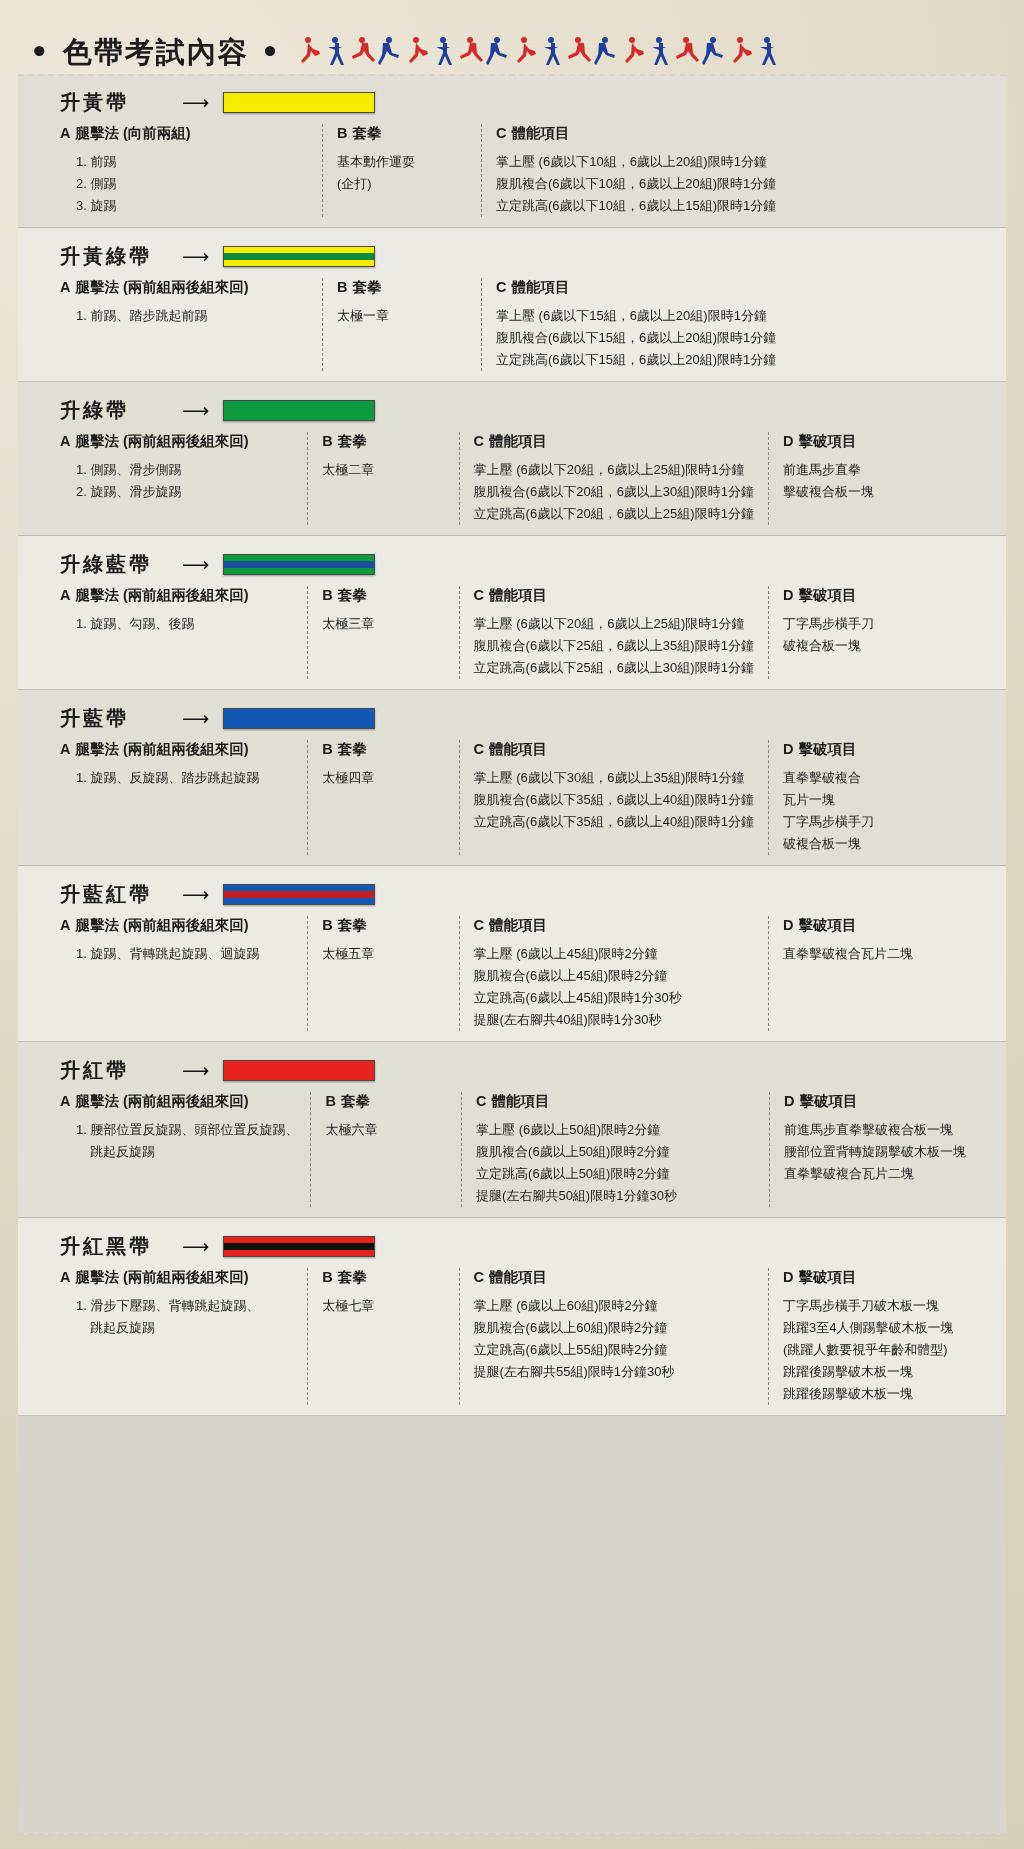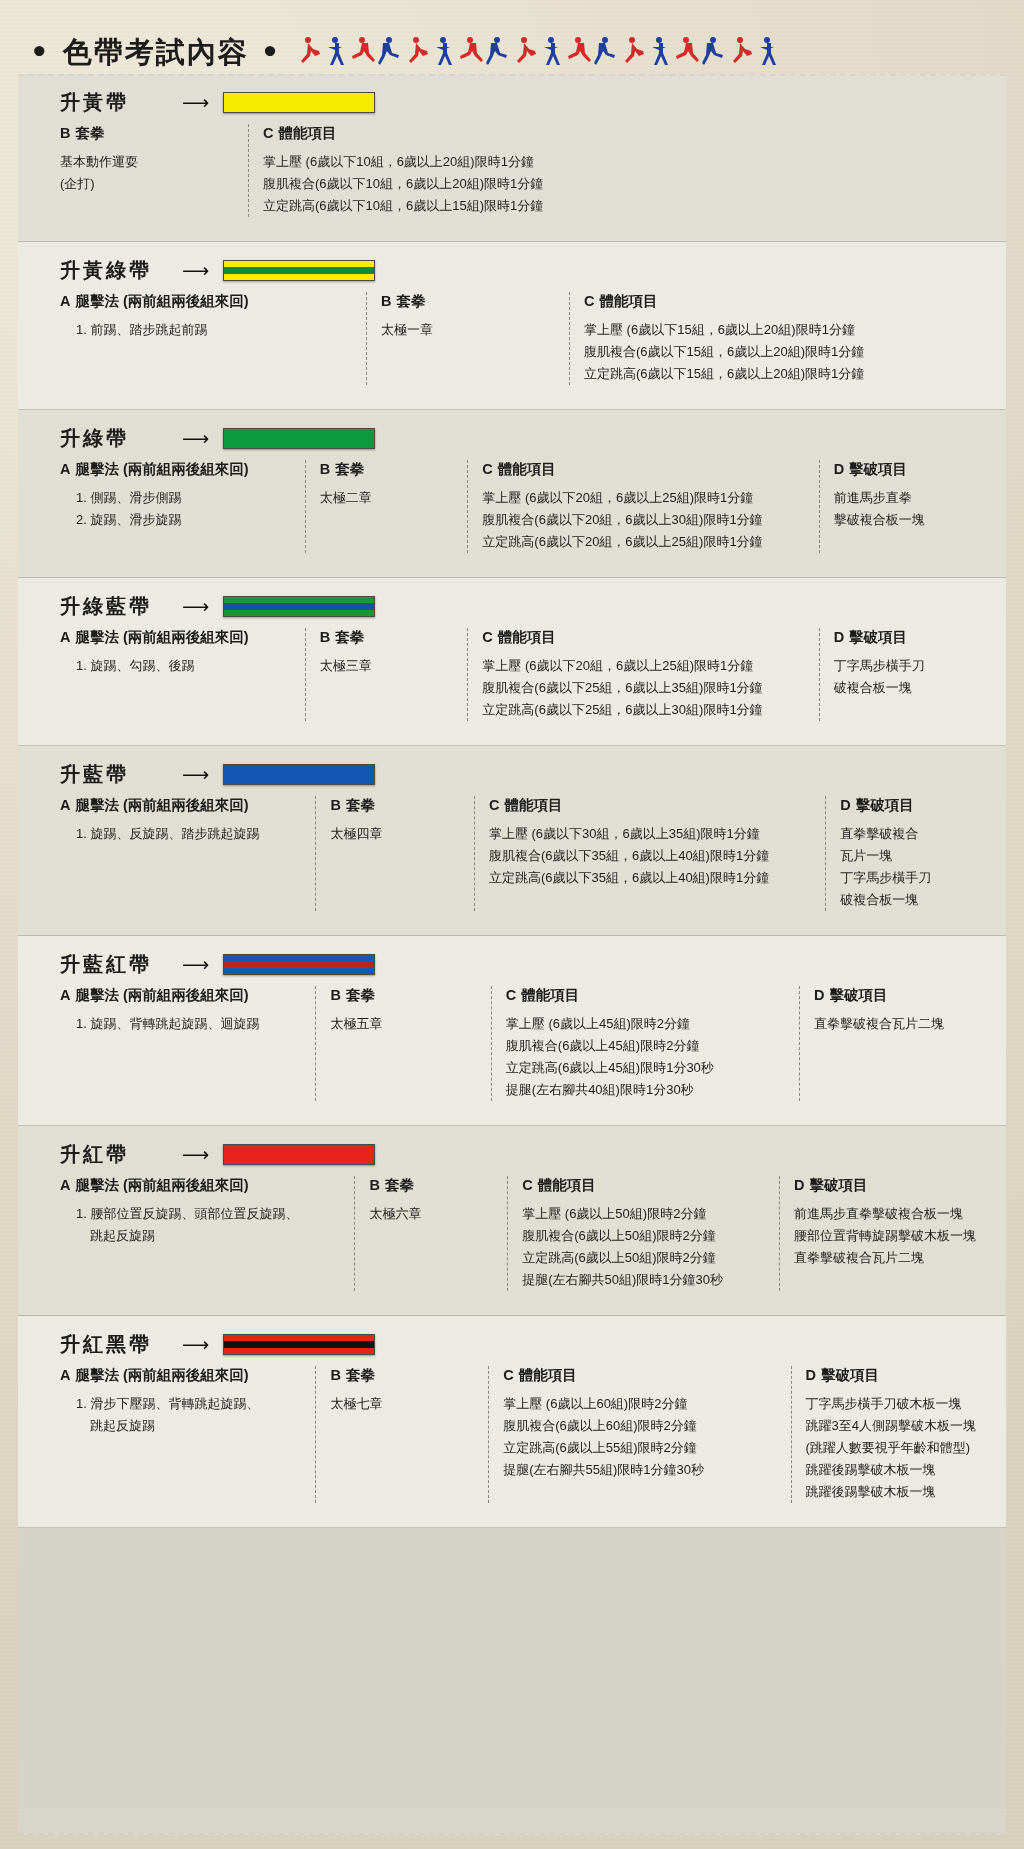--- a/index.html
+++ b/index.html
@@ -43,21 +43,21 @@
     margin-left:14px;display:flex;align-items:flex-end;gap:1px;height:46px;
   }
   .fig{width:26px;height:42px;}
 
   .content{
     position:absolute;left:18px;right:18px;top:74px;bottom:14px;
     overflow:hidden;
   }
   .band{
     position:relative;
-    padding:14px 0 24px 0;
+    padding:14px 0 10px 0;
     border-bottom:1px solid rgba(120,115,100,0.35);
   }
   .band.alt{background:rgba(226,224,214,0.85);}
   .band.plain{background:rgba(238,237,231,0.85);}
   .band-head{
     display:flex;align-items:center;margin:0 0 8px 42px;height:28px;
   }
   .band-name{
     font-size:20px;font-weight:bold;letter-spacing:3px;
     min-width:118px;
@@ -70,21 +70,21 @@
     width:150px;height:19px;border:1px solid #4a4a4a;
     box-shadow:0 1px 2px rgba(0,0,0,.35);
   }
   .cols{
     display:flex;margin:0 18px 0 42px;
   }
   .col{
     padding:0 12px 0 0;
     position:relative;
   }
-  .col + .col{border-left:1px dashed #8b8678;padding-left:14px;margin-left:44px;}
+  .col + .col{border-left:1px dashed #8b8678;padding-left:14px;}
   .col-title{font-size:14.5px;font-weight:bold;margin-bottom:8px;white-space:nowrap;}
   .col-title .lbl{margin-right:5px;}
   .item{font-size:13px;line-height:22px;white-space:nowrap;}
   .item.indent{padding-left:16px;}
   .item.indent2{padding-left:30px;}
   .c-a{width:250px;}
   .c-b{width:132px;}
   .c-c{width:300px;}
   .c-d{width:205px;}
   .footer-strip{
@@ -159,20 +159,26 @@
 
 <div class="inner-frame"></div>
 <div class="content" id="content">
     <div class="band alt">
       <div class="band-head">
         <div class="band-name">升黃帶</div>
         <div class="arrow">⟶</div>
         <div class="belt" style="background: rgb(245, 236, 0);"></div>
       </div>
       <div class="cols">
+        <div class="col c-a">
+          <div class="col-title"><span class="lbl">A</span><span>腿擊法 (向前兩組)</span></div>
+          <div class="item indent">1. 前踢</div>
+          <div class="item indent">2. 側踢</div>
+          <div class="item indent">3. 旋踢</div>
+        </div>
         <div class="col c-b">
           <div class="col-title"><span class="lbl">B</span><span>套拳</span></div>
           <div class="item">基本動作運耍</div>
           <div class="item">(企打)</div>
         </div>
         <div class="col c-c">
           <div class="col-title"><span class="lbl">C</span><span>體能項目</span></div>
           <div class="item">掌上壓 (6歲以下10組，6歲以上20組)限時1分鐘</div>
           <div class="item">腹肌複合(6歲以下10組，6歲以上20組)限時1分鐘</div>
           <div class="item">立定跳高(6歲以下10組，6歲以上15組)限時1分鐘</div>

